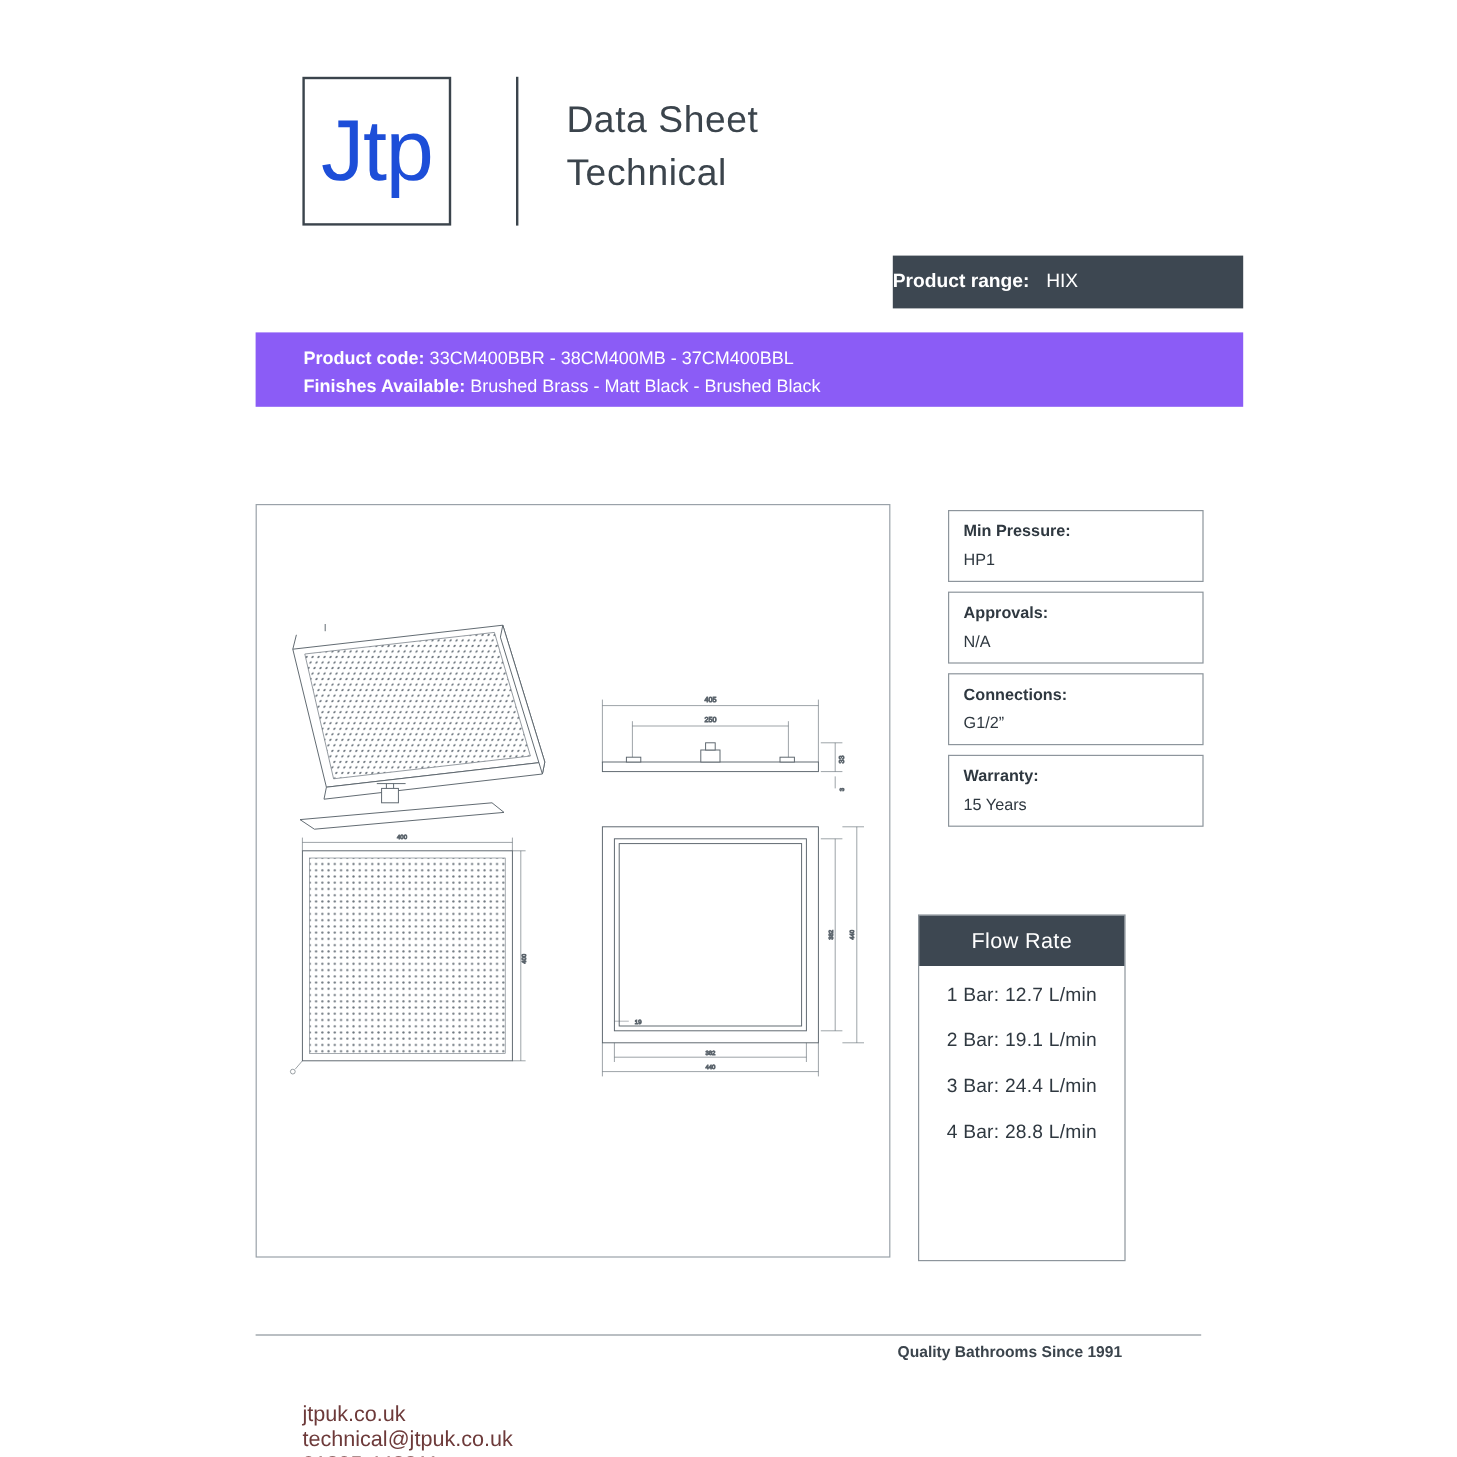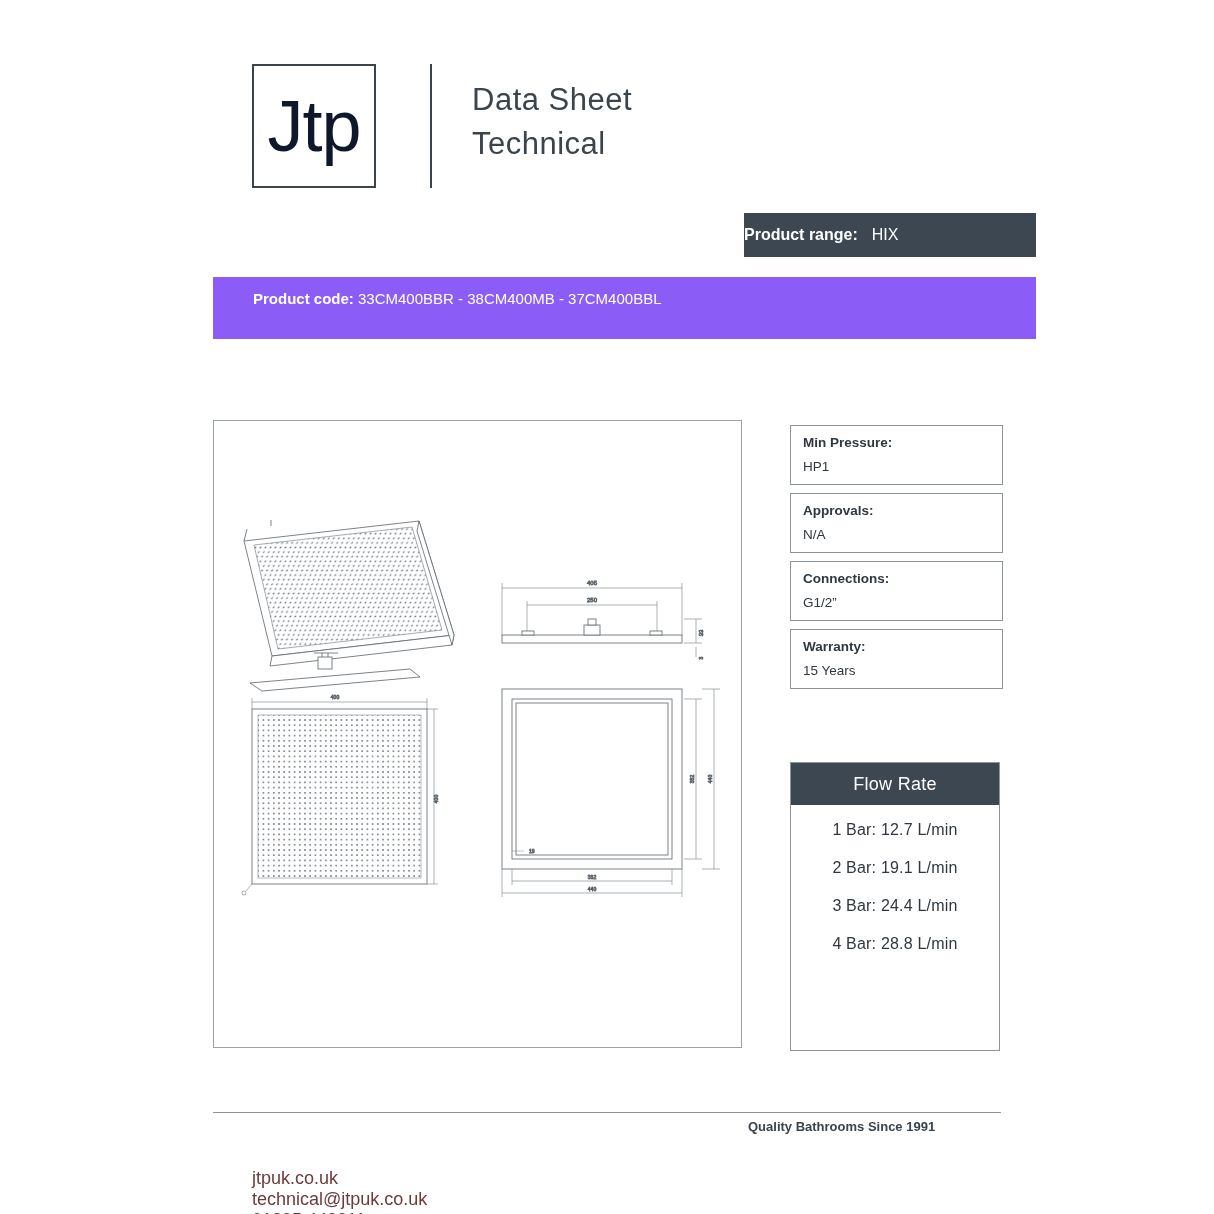--- a/index.html
+++ b/index.html
@@ -28,21 +28,21 @@
     border: 2px solid #3b444c;
     position: relative;
   }
   .logo-text {
     position: absolute;
     left: 50%;
     top: 50%;
     transform: translate(-50%, -50%);
     font-size: 72px;
     font-family: "Liberation Sans", sans-serif;
-    color: #0f172a;
+    color: #1d4ed8;
     letter-spacing: -1px;
     line-height: 1;
   }
   .header-divider {
     width: 2px;
     height: 124px;
     background: #3b444c;
     margin-left: 54px;
   }
   .header-title {
@@ -118,23 +118,23 @@
     margin-bottom: 9px;
   }
   .spec-value {
     font-size: 13.5px;
     color: #2f3840;
   }
 
   
   .flow-panel {
     position: absolute;
-    left: 790px;
+    left: 765px;
     top: 762px;
-    width: 210px;
+    width: 173px;
     height: 289px;
     border: 1px solid #8d959c;
     background: #ffffff;
   }
   .flow-head {
     background: #3d4751;
     color: #ffffff;
     height: 42px;
     display: flex;
     align-items: center;
@@ -195,20 +195,24 @@
 
 <div class="range-bar">
   <span class="lbl">Product range:</span>
   <span class="val">HIX</span>
 </div>
 
 <div class="code-bar">
   <div>
     <span class="lbl">Product code:</span>
     <span class="val">33CM400BBR - 38CM400MB - 37CM400BBL</span>
+  </div>
+  <div>
+    <span class="lbl">Finishes Available:</span>
+    <span class="val">Brushed Brass - Matt Black - Brushed Black</span>
   </div>
 </div>
 
 <div class="drawing-panel">
   <svg width="529" height="628" viewBox="0 0 529 628">
     <defs>
       <pattern id="holes" width="5.2" height="5.2" patternUnits="userSpaceOnUse">
         <circle cx="2.6" cy="2.6" r="0.95" fill="#6c757d"></circle>
       </pattern>
       <pattern id="holesIso" width="5.0" height="4.6" patternUnits="userSpaceOnUse" patternTransform="skewX(-20)">

